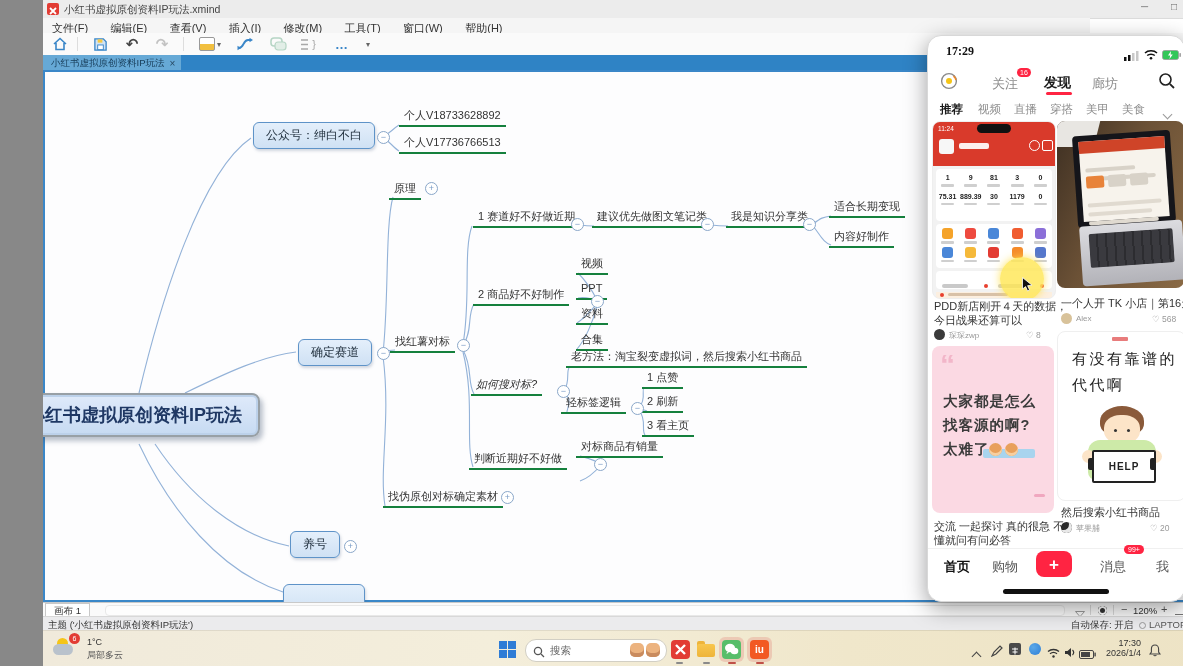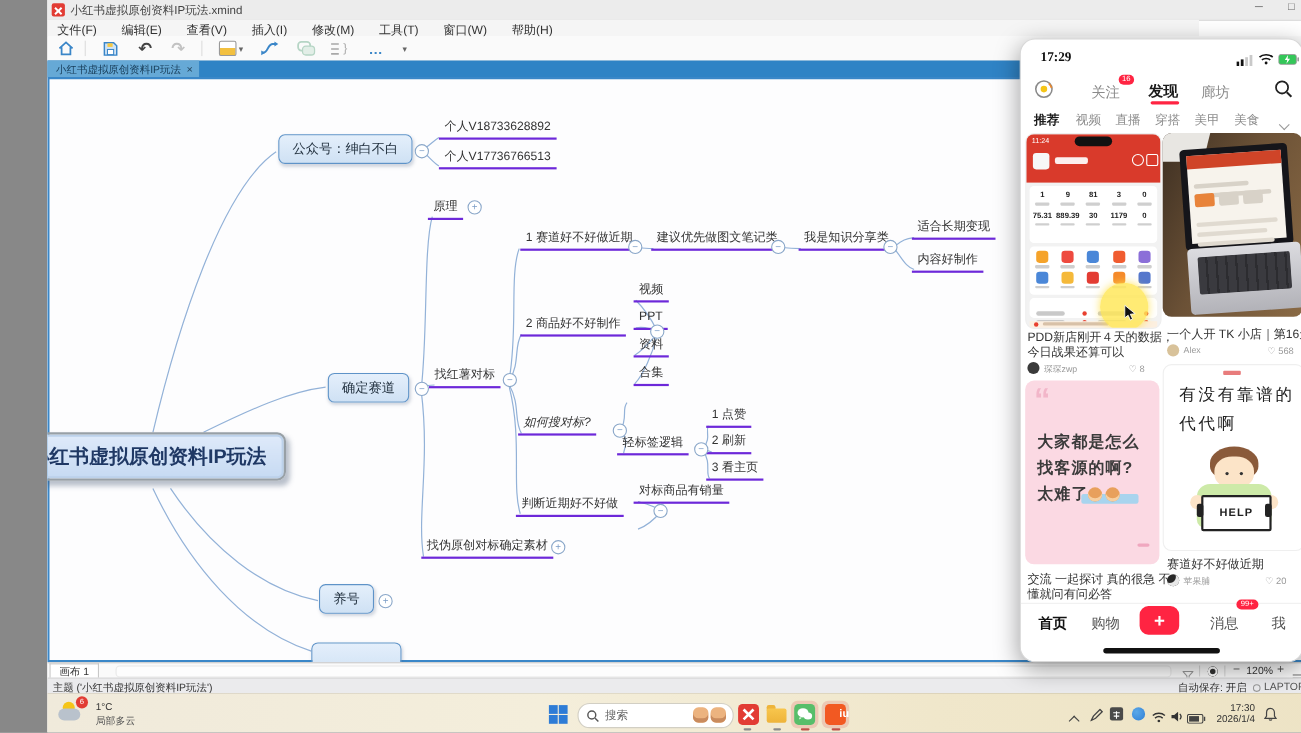--- a/index.html
+++ b/index.html
@@ -13,21 +13,21 @@
   .menu-item{font-size:11px;color:#333;display:inline-block;padding:1px 9px;}
   #toolbar{left:0;top:33px;width:1183px;height:22px;background:#fafafa;border-bottom:1px solid #e3e3e3;}
   .tbtn{position:absolute;top:1px;width:22px;height:20px;display:flex;align-items:center;justify-content:center;}
   .tsep{position:absolute;top:4px;width:1px;height:14px;background:#ddd;}
   #tabstrip{left:0;top:55px;width:1183px;height:15px;background:#2f83c5;}
   #doc-tab{position:absolute;left:0;top:0;height:15px;background:#66a9d6;color:#173c58;font-size:9.5px;
            padding:1px 6px 0 8px;display:flex;align-items:center;gap:5px;}
   
   #canvas{left:0;top:70px;width:1183px;height:532px;background:#fdfdfe;overflow:hidden;
           box-shadow:inset 0 0 0 2px #3a87c8;}
-  .unode{position:absolute;font-size:11px;color:#333;border-bottom:2px solid #6d28d9;
+  .unode{position:absolute;font-size:11px;color:#333;border-bottom:2px solid #15803d;
          padding:2px 5px 3px;white-space:nowrap;height:14px;line-height:14px;}
   .bnode{position:absolute;font-size:12px;color:#22313f;background:linear-gradient(#e4effb,#cfe1f4);
          border:1.5px solid #5e93c8;border-radius:6px;padding:4px 12px;white-space:nowrap;
          box-shadow:1px 2px 3px rgba(80,100,130,.25);}
   #rootnode{position:absolute;left:-34px;top:323px;font-size:18px;font-weight:bold;color:#1f3864;
             background:linear-gradient(#dfeafa,#c6daf2);border:2px solid #98a0a6;border-radius:8px;
             padding:8px 16px;white-space:nowrap;
             box-shadow:inset 0 0 0 2px #bcd1ea, 3px 4px 5px rgba(60,80,110,.35);}
   .ccircle{position:absolute;width:11px;height:11px;border:1px solid #8aa7c9;border-radius:50%;
            background:#fff;color:#7a9cc6;font-size:9px;line-height:10px;text-align:center;z-index:5;}
@@ -181,20 +181,21 @@
     <div class="unode" style="left:786px;top:127px;">适合长期变现</div>
     <div class="unode" style="left:786px;top:157px;">内容好制作</div>
 
     <div class="unode" style="left:430px;top:215px;">2 商品好不好制作</div>
     <div class="unode" style="left:533px;top:184px;">视频</div>
     <div class="unode" style="left:533px;top:209px;">PPT</div>
     <div class="unode" style="left:533px;top:234px;">资料</div>
     <div class="unode" style="left:533px;top:260px;">合集</div>
 
     <div class="unode" style="left:428px;top:305px;font-style:italic;">如何搜对标?</div>
+    <div class="unode" style="left:523px;top:277px;">老方法：淘宝裂变虚拟词，然后搜索小红书商品</div>
     <div class="unode" style="left:518px;top:323px;">轻标签逻辑</div>
     <div class="unode" style="left:599px;top:298px;">1 点赞</div>
     <div class="unode" style="left:599px;top:322px;">2 刷新</div>
     <div class="unode" style="left:599px;top:346px;">3 看主页</div>
 
     <div class="unode" style="left:426px;top:379px;">判断近期好不好做</div>
     <div class="unode" style="left:533px;top:367px;">对标商品有销量</div>
 
     <div class="unode" style="left:340px;top:417px;">找伪原创对标确定素材</div>
     <div class="bnode" style="left:247px;top:461px;">养号</div>
@@ -516,21 +517,21 @@
         <div class="abs" style="left:6px;top:34px;width:68px;height:40px;background:#cdeaa8;border-radius:12px 12px 8px 8px;"></div>
         <div class="abs" style="left:0;top:44px;width:13px;height:13px;background:#fce4c8;border-radius:50%;"></div>
         <div class="abs" style="left:67px;top:44px;width:13px;height:13px;background:#fce4c8;border-radius:50%;"></div>
         <div class="abs" style="left:10px;top:44px;width:60px;height:29px;background:#fff;border:2px solid #222;border-radius:2px;display:flex;align-items:center;justify-content:center;">
           <span style="font-size:10px;font-weight:bold;color:#222;letter-spacing:1px;">HELP</span>
         </div>
         <div class="abs" style="left:6px;top:52px;width:6px;height:12px;background:#222;border-radius:2px;"></div>
         <div class="abs" style="left:68px;top:52px;width:6px;height:12px;background:#222;border-radius:2px;"></div>
       </div>
     </div>
-    <div class="abs nw" style="left:133px;top:469px;font-size:11px;color:#333;">赛道好不好做近期</div>
+    <div class="abs nw" style="left:133px;top:469px;font-size:11px;color:#333;">然后搜索小红书商品</div>
     <div class="abs" style="left:133px;top:486px;width:11px;height:11px;border-radius:50%;background:#2a2a2a;box-shadow:inset -3px -3px 0 #e8e8e8;"></div>
     <div class="abs nw" style="left:148px;top:487px;font-size:8px;color:#999;">苹果脯</div>
     <div class="abs nw" style="left:222px;top:487px;font-size:8.5px;color:#999;">
       <span>♡</span> <span>20</span>
     </div>
 
     <div class="abs" style="left:0;top:512px;width:256px;height:1px;background:#f0f0f0;"></div>
     <div class="abs nw" style="left:16px;top:522px;font-size:13px;font-weight:bold;color:#111;">首页</div>
     <div class="abs nw" style="left:64px;top:522px;font-size:13px;color:#555;">购物</div>
     <div class="abs" style="left:108px;top:515px;width:36px;height:26px;background:#ff2442;border-radius:8px;display:flex;align-items:center;justify-content:center;">
@@ -614,21 +615,21 @@
     <div class="abs" style="left:679px;top:9px;width:19px;height:19px;background:#57be6a;border-radius:4px;">
       <svg width="19" height="19" viewBox="0 0 19 19">
           <ellipse cx="8" cy="8" rx="5" ry="4.2" fill="#fff"></ellipse>
           <path d="M5 12 L4.5 14 L7 12.6 Z" fill="#fff"></path>
           <ellipse cx="12.5" cy="11" rx="3.8" ry="3.2" fill="#fff"></ellipse>
         </svg>
     </div>
     <div class="abs" style="left:685px;top:31px;width:8px;height:2px;background:#c05048;border-radius:1px;"></div>
     <div class="abs" style="left:704px;top:6px;width:25px;height:25px;background:rgba(226,130,120,.3);border-radius:6px;"></div>
     <div class="abs" style="left:707px;top:9px;width:19px;height:19px;background:#f25922;border-radius:4px;display:flex;align-items:center;justify-content:center;">
-      <span style="color:#fff;font-size:10px;font-weight:bold;padding-left:16px;">iu</span>
+      <span style="color:#fff;font-size:10px;font-weight:bold;">iu</span>
     </div>
     <div class="abs" style="left:713px;top:31px;width:8px;height:2px;background:#c05048;border-radius:1px;"></div>
 
     <div class="abs" style="left:930px;top:15px;"><span class="chev" style="transform:rotate(-135deg);border-color:#444;"></span></div>
     <div class="abs" style="left:948px;top:12px;">
       <svg width="12" height="12" viewBox="0 0 12 12">
           <path d="M1 11 L3 7 L9 1 L11 3 L5 9 Z" fill="none" stroke="#444" stroke-width="1.2"></path>
         </svg>
     </div>
     <div class="abs" style="left:966px;top:12px;width:12px;height:12px;background:#4a4a4a;border-radius:2px;">

